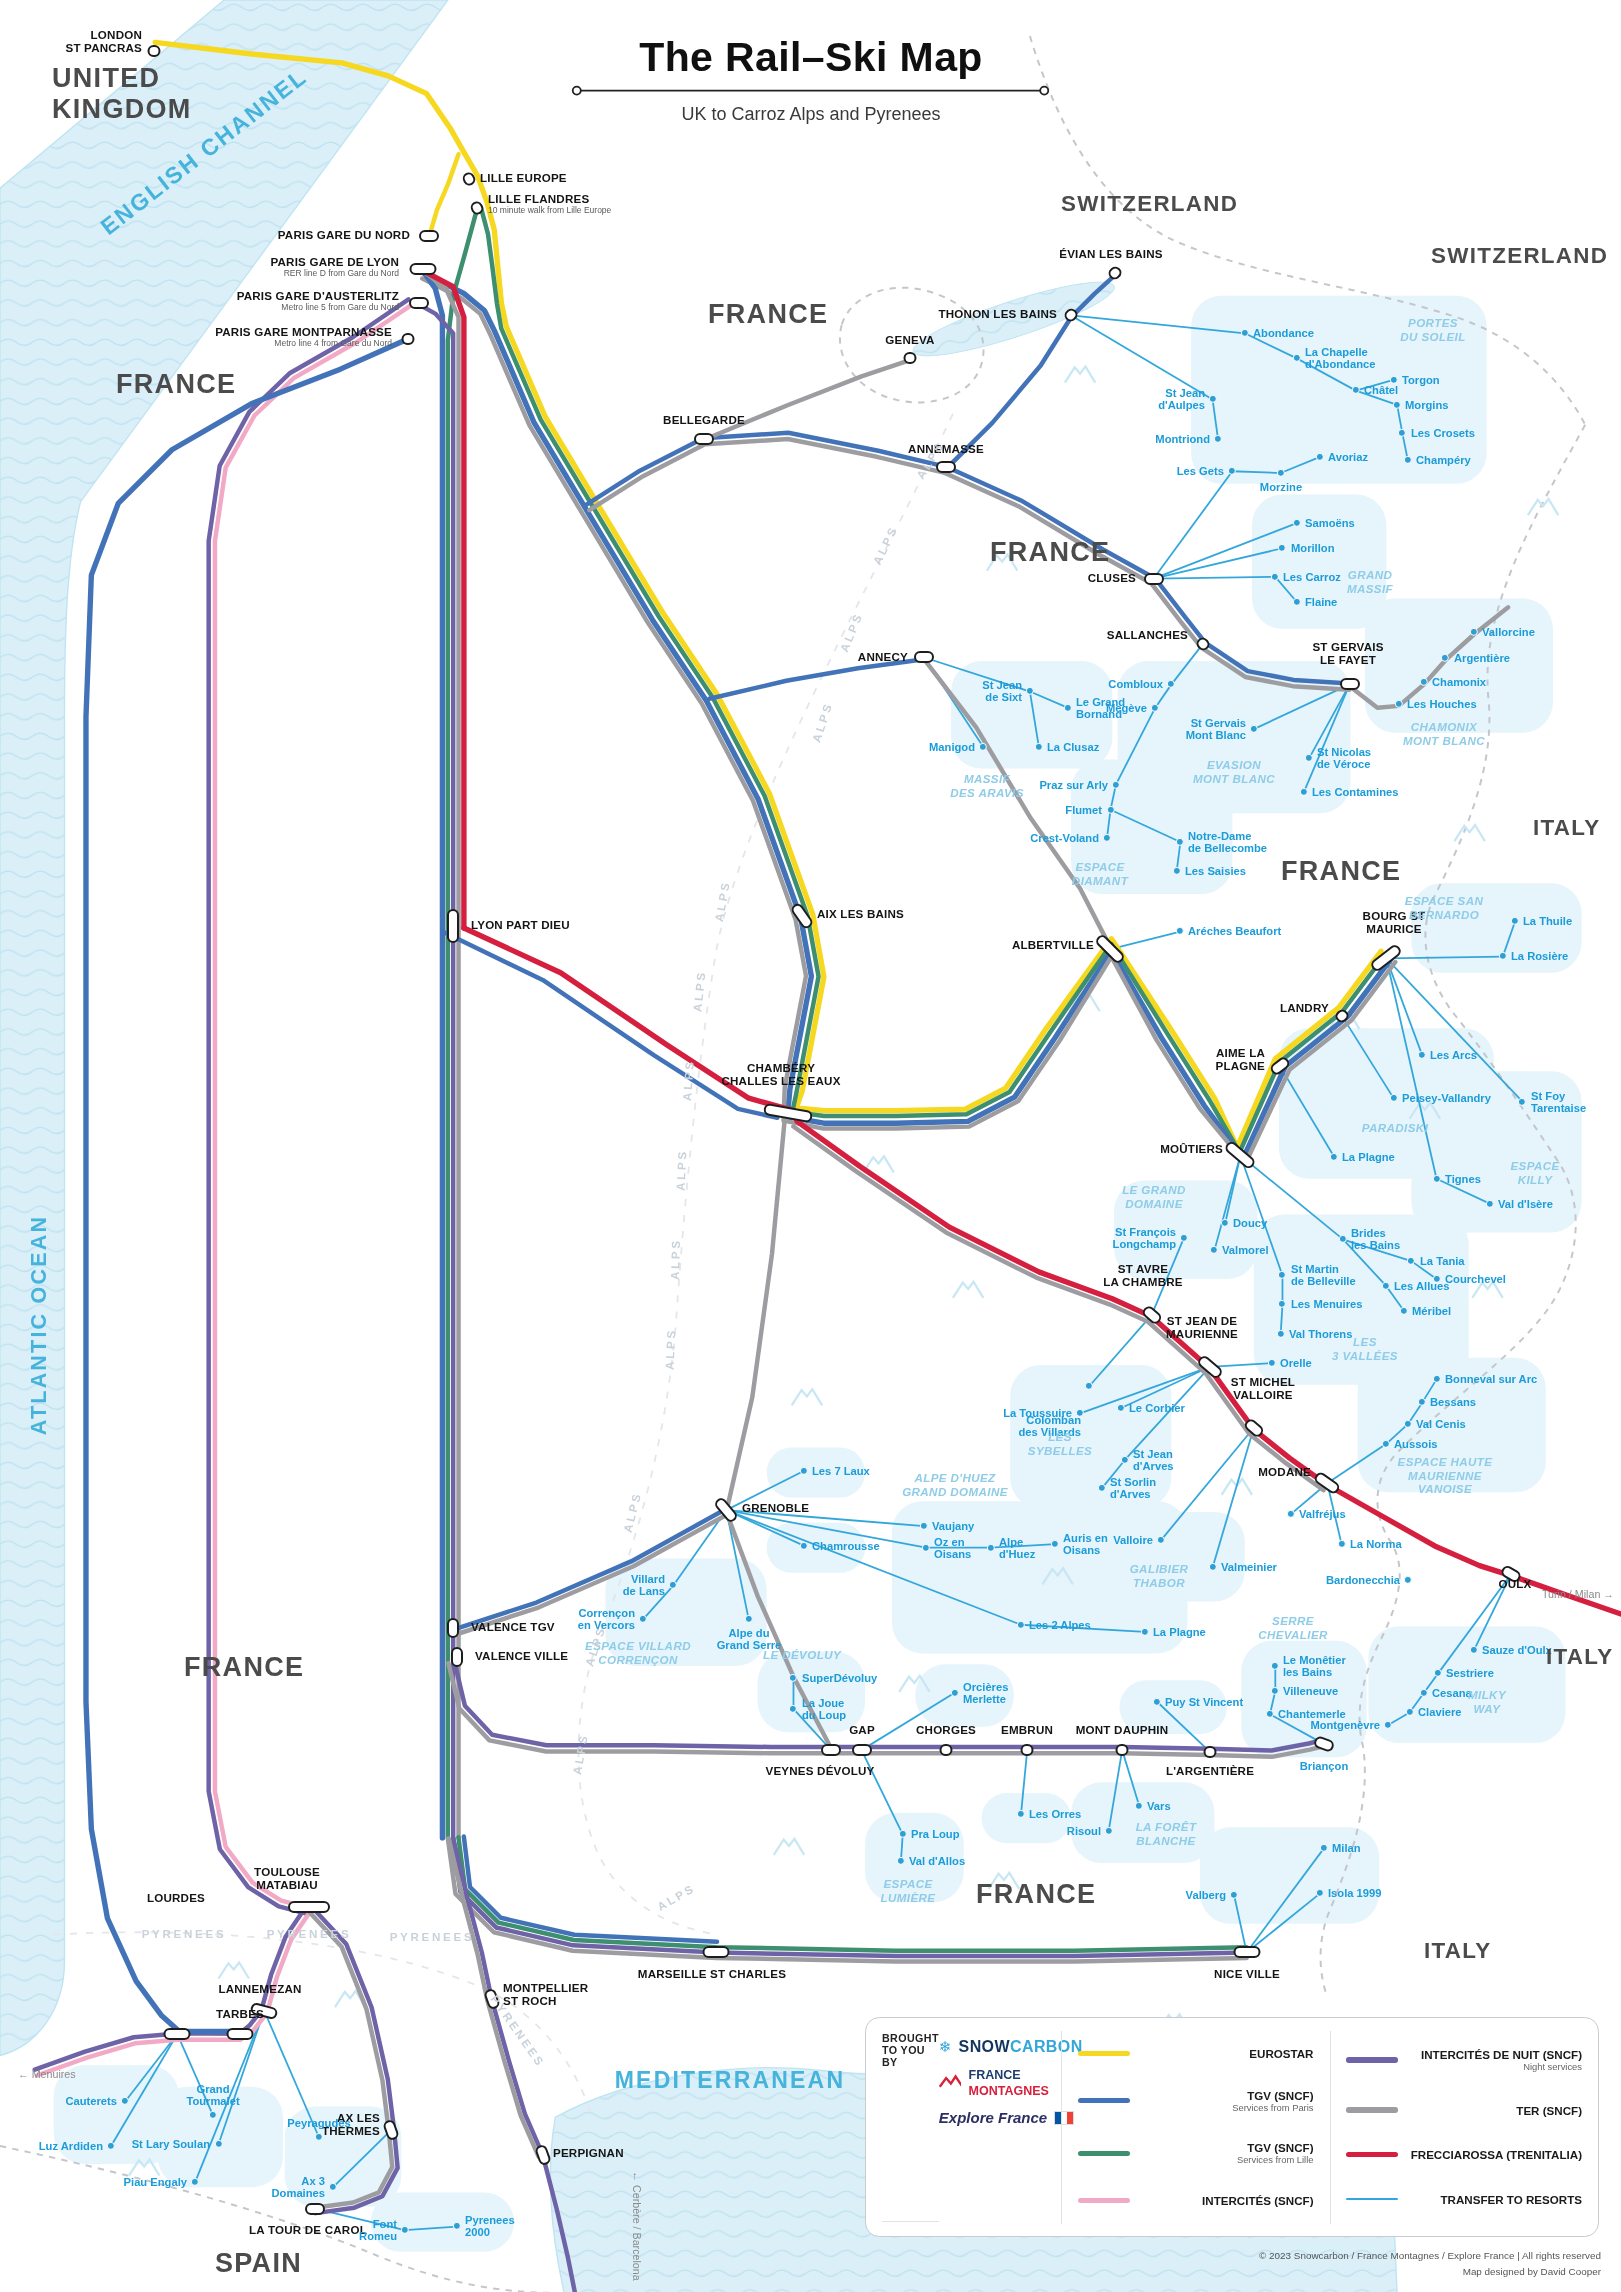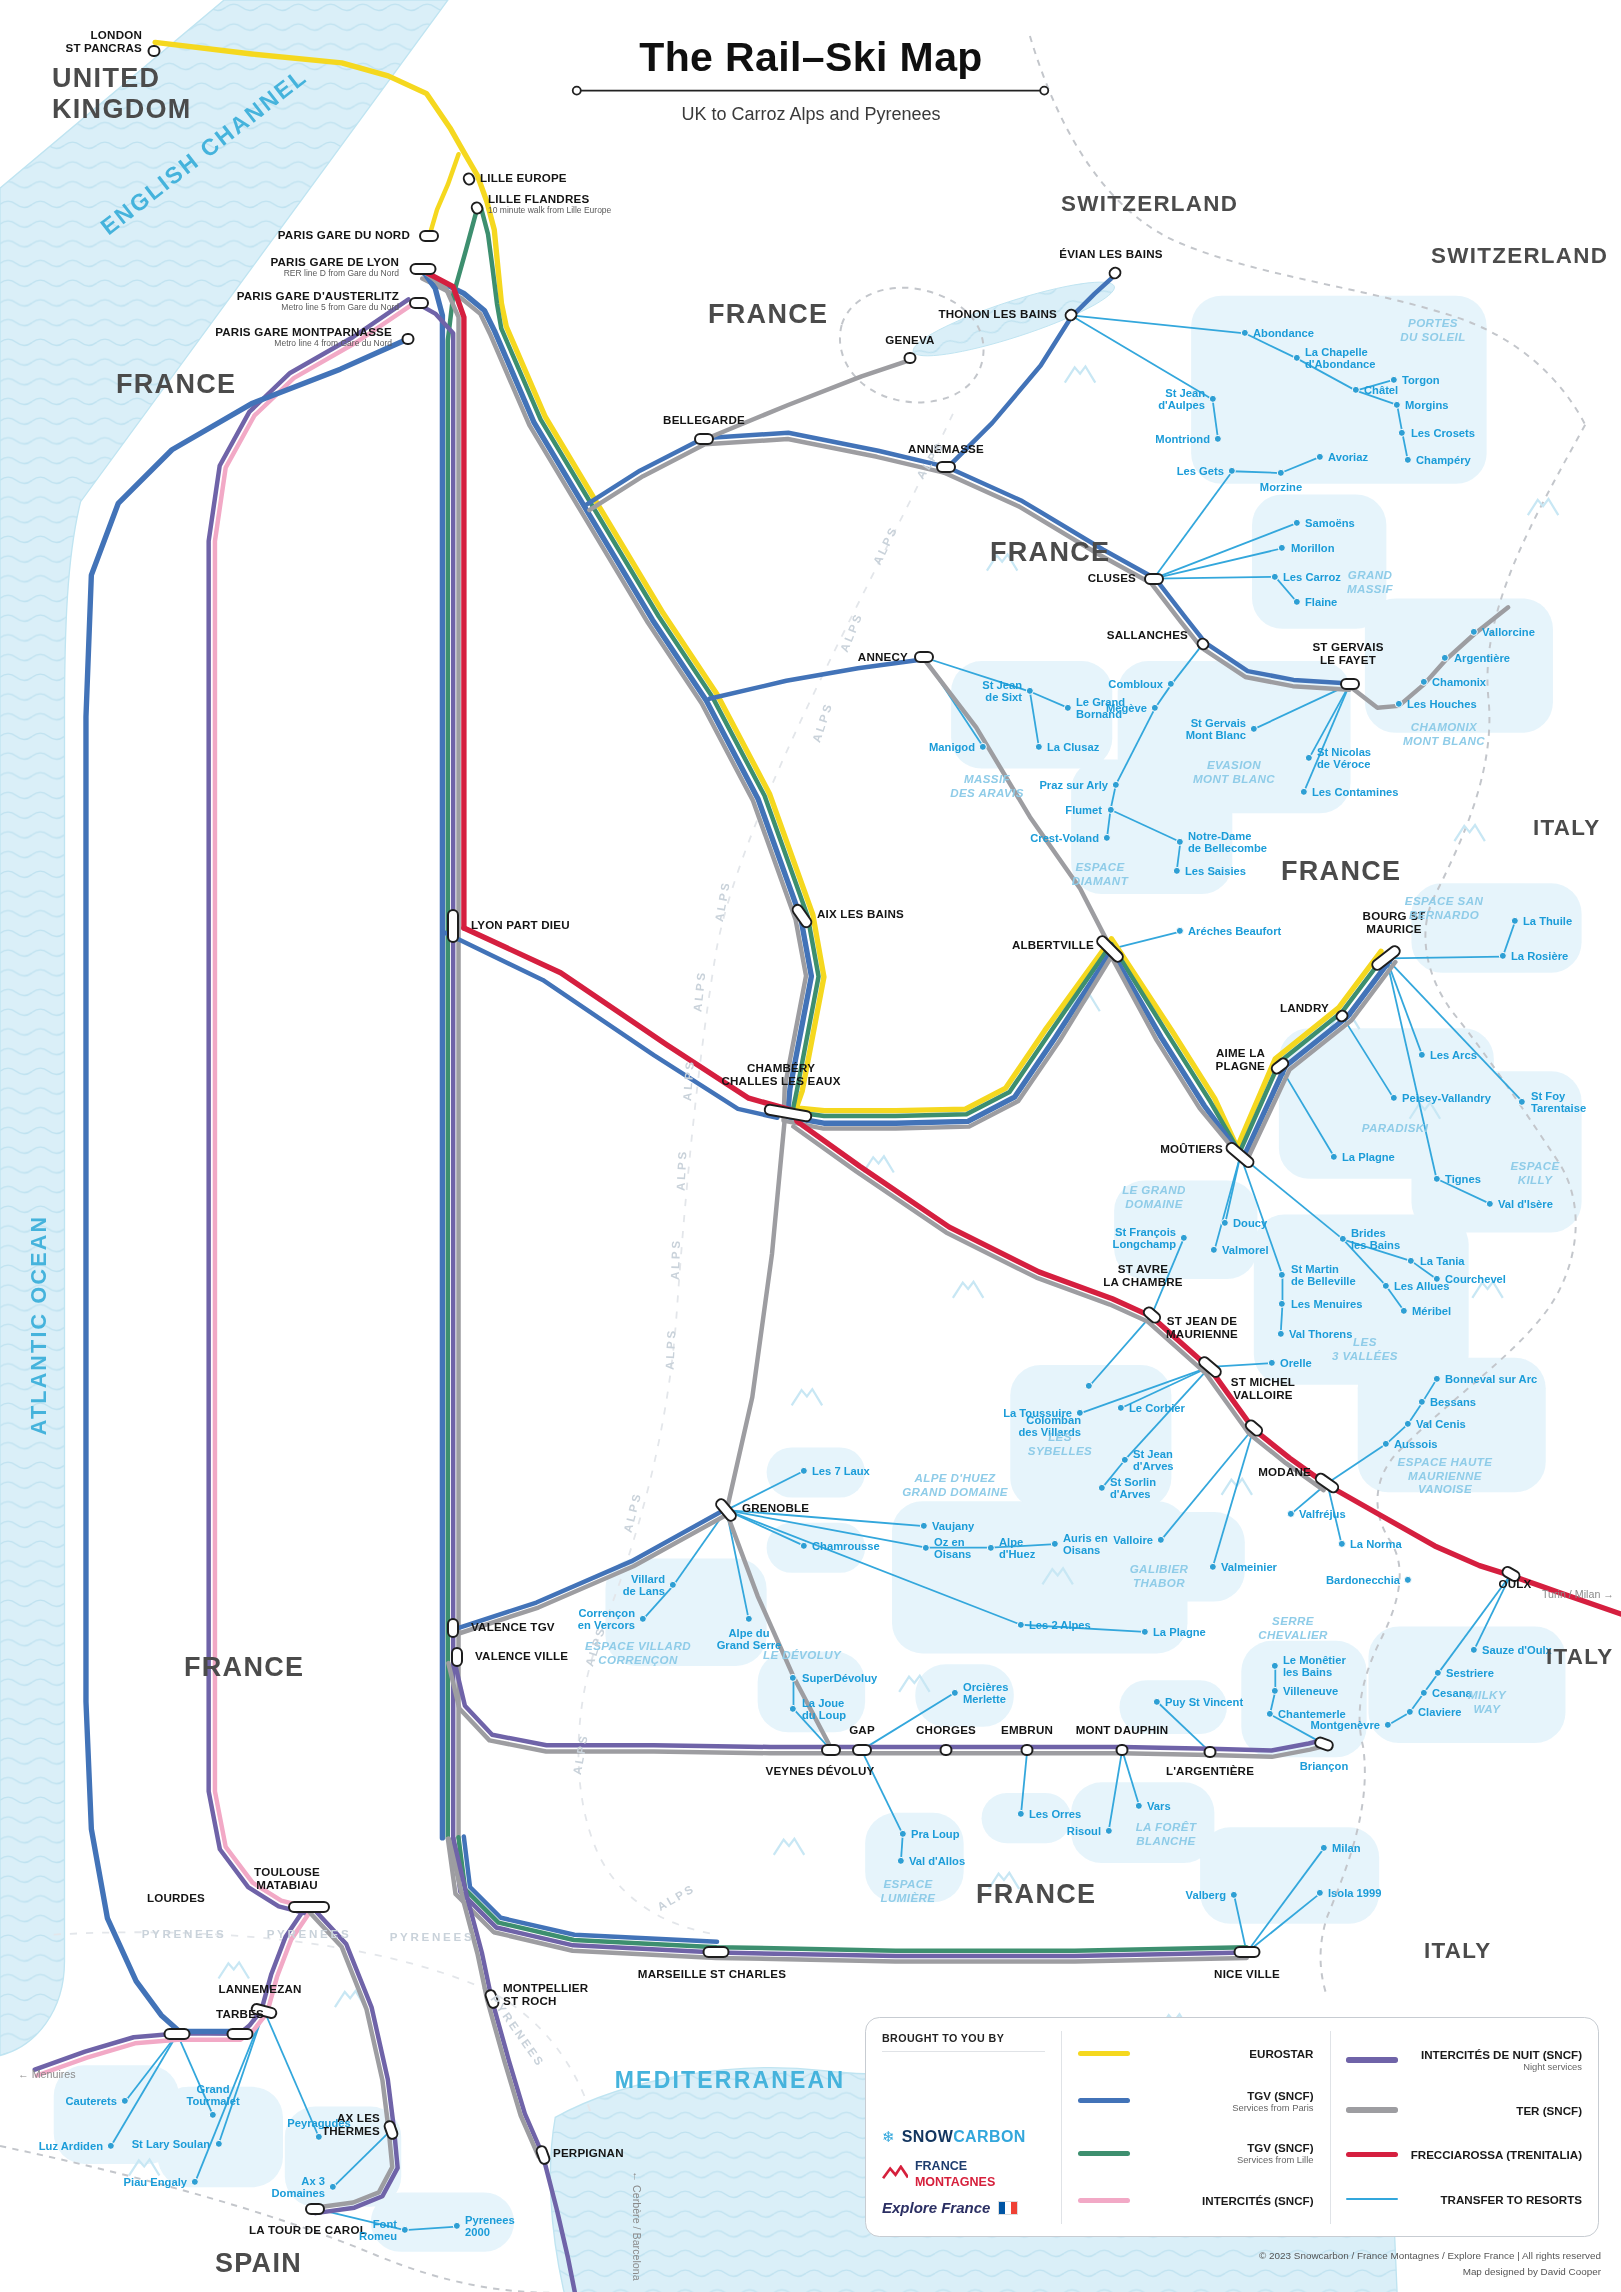--- a/index.html
+++ b/index.html
@@ -25,21 +25,21 @@
   #title-block{position:absolute;left:0;top:0;width:100%;}
   #page-title{position:absolute;left:811px;top:34px;transform:translate(-50%,0);margin:0;
               font-size:41px;font-weight:700;color:#101010;letter-spacing:0.4px;white-space:nowrap;}
   #page-subtitle{position:absolute;left:811px;top:104px;transform:translate(-50%,0);
                  font-size:18px;color:#3a3a3a;white-space:nowrap;}
 
   #legend{position:absolute;left:865px;top:2017px;width:734px;height:220px;background:#fff;
           border:1.3px solid #c7ccd2;border-radius:14.3px;display:flex;box-sizing:border-box;}
   .leg-col{padding:14.3px 16px;box-sizing:border-box;}
   .leg-sep{width:0.9px;background:#e0e3e7;margin:12.5px 0;}
-  #leg-sponsors{width:195px;display:flex;flex-direction:column;justify-content:space-between;}
+  #leg-sponsors{width:195px;display:flex;flex-direction:row;justify-content:space-between;}
   #leg-brought{font-size:10.7px;font-weight:700;color:#222;letter-spacing:0.4px;border-bottom:0.9px solid #e0e3e7;padding-bottom:7.2px;}
   .sponsor{display:flex;align-items:center;gap:7.2px;padding:5.4px 0;}
   .sp-a{font-weight:700;font-size:16px;color:#12355f;letter-spacing:0.4px;}
   .sp-b{font-weight:700;font-size:16px;color:#33a7dc;letter-spacing:0.4px;}
   .sp2-a{font-weight:700;font-size:12.5px;color:#1e3d6e;}
   .sp2-b{font-weight:700;font-size:12.5px;color:#d6203c;}
   .sp3{font-weight:700;font-style:italic;font-size:15px;color:#2b2f63;}
   .flag{display:inline-block;width:18px;height:11.6px;border:0.9px solid #ddd;
         background:linear-gradient(90deg,#0055a4 33%,#fff 33% 66%,#ef4135 66%);}
   .leg-items{flex:1;display:flex;flex-direction:column;justify-content:space-around;}

